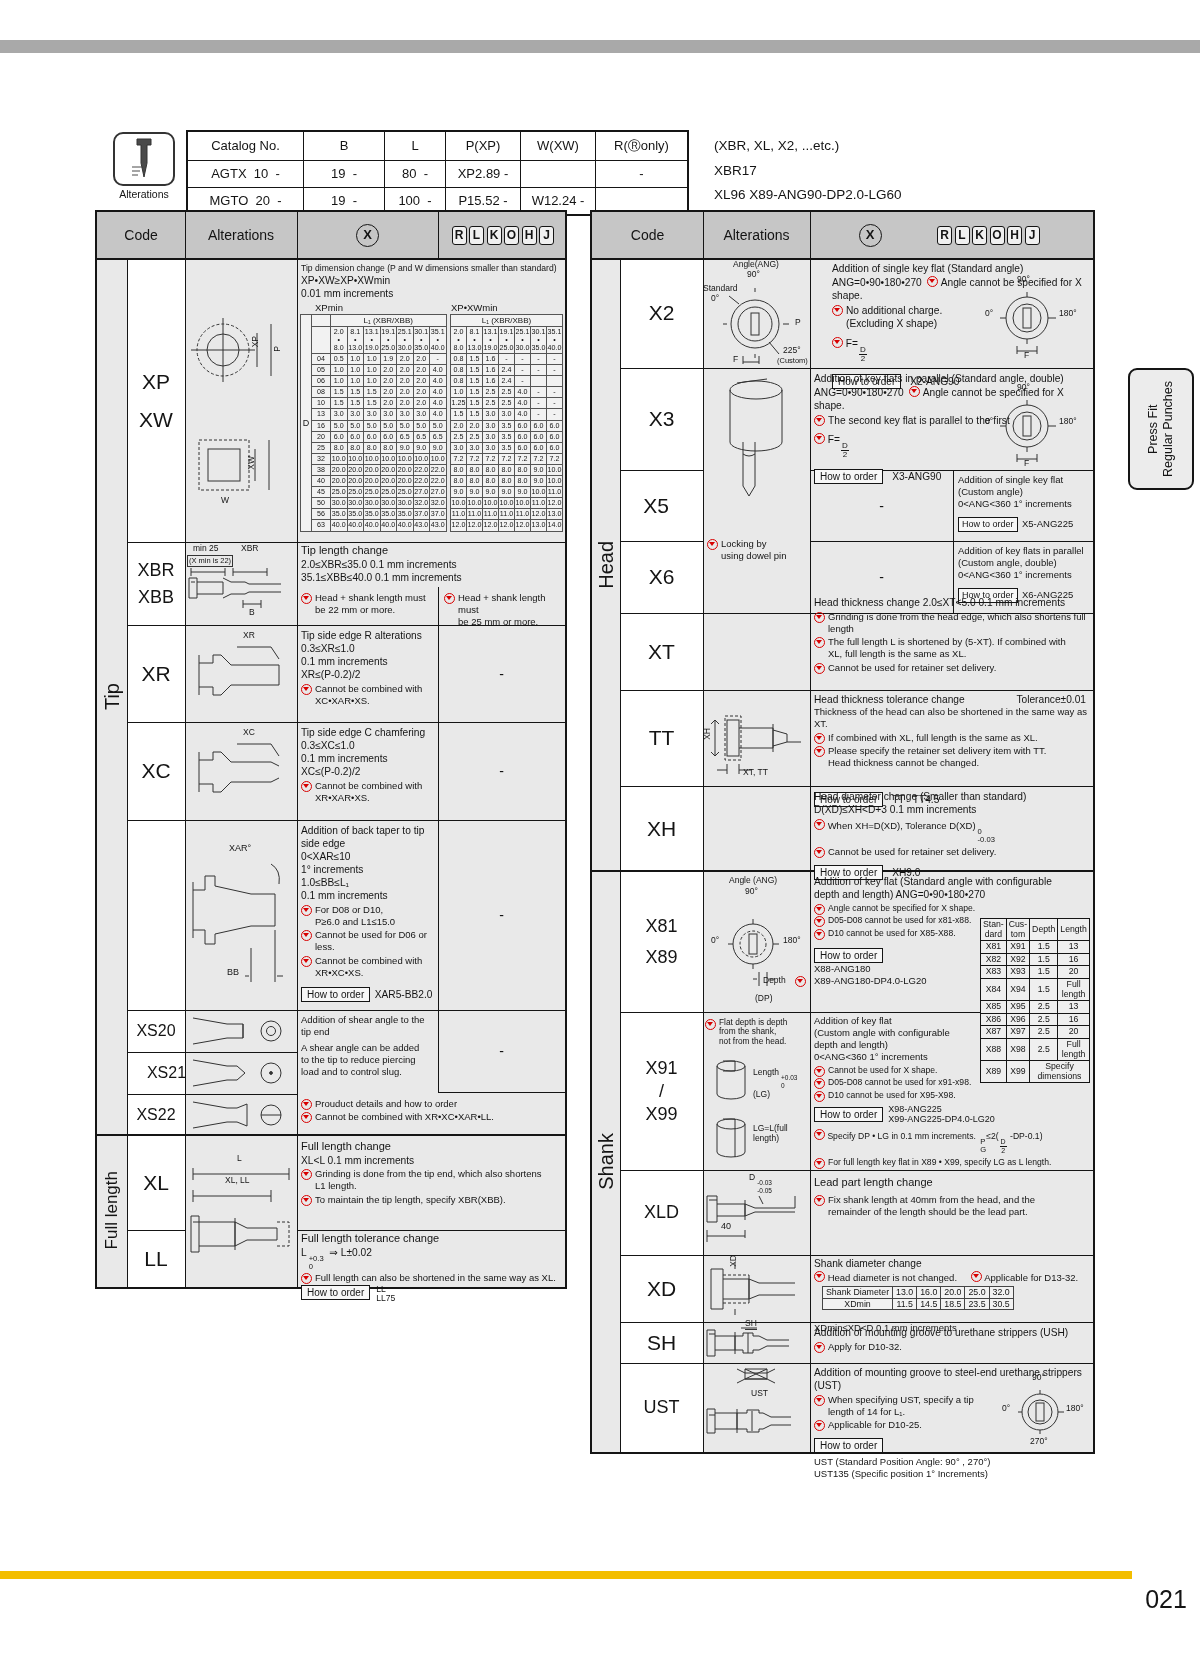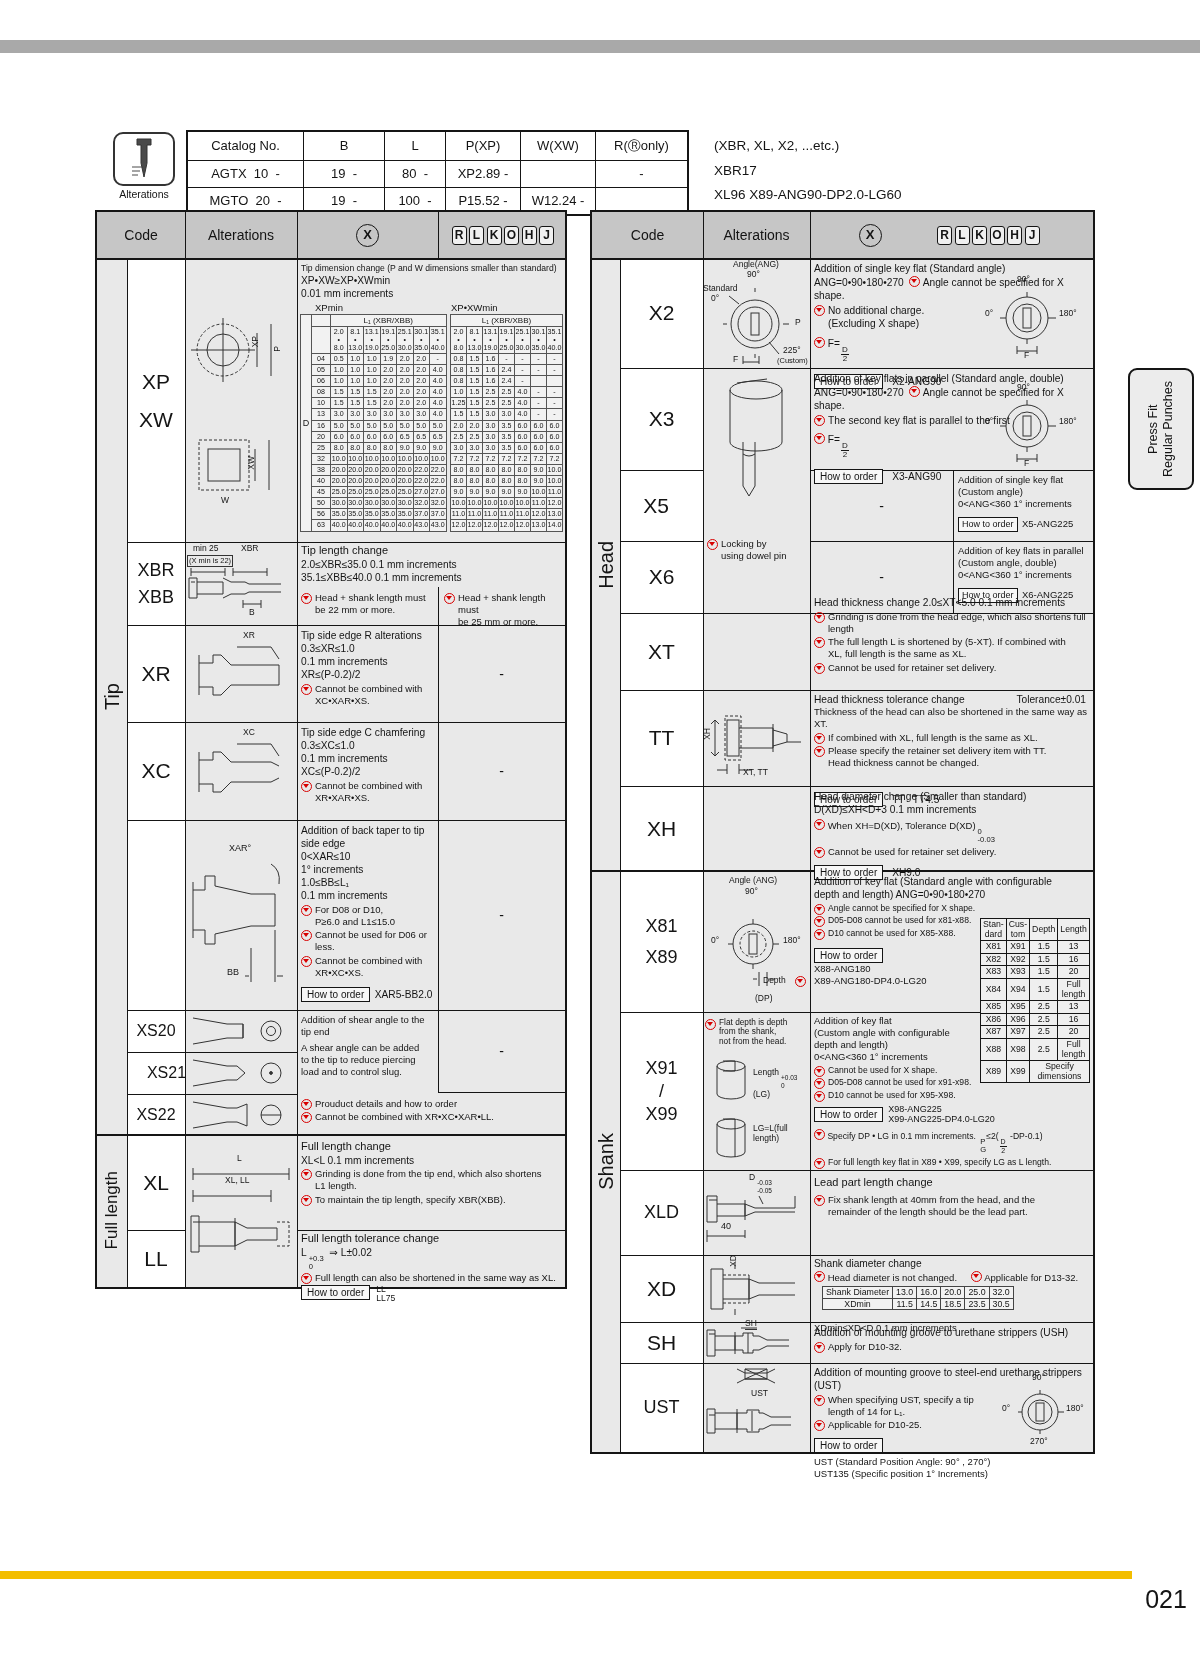--- a/index.html
+++ b/index.html
@@ -806,21 +806,21 @@
       </svg>
       <span class="dgl" style="left:30px;top:2px">Angle(ANG)</span>
       <span class="dgl" style="left:44px;top:12px">90°</span>
       <span class="dgl" style="left:0;top:26px">Standard</span>
       <span class="dgl" style="left:8px;top:36px">0°</span>
       <span class="dgl" style="left:80px;top:88px">225°</span>
       <span class="dgl" style="left:74px;top:98px;font-size:7.5px">(Custom)</span>
       <span class="dgl" style="left:30px;top:97px">F</span>
       <span class="dgl" style="left:92px;top:60px">P</span>
     </div>
-    <div class="pos" style="left:222px;top:50px;width:277px">
+    <div class="pos" style="left:240px;top:50px;width:277px">
       <div class="t10">Addition of single key flat (Standard angle)</div>
       <div class="t10"><span>ANG=0•90•180•270</span>&nbsp; <span class="wicon"></span> <span>Angle cannot be specified for X shape.</span></div>
       <div class="wl t10" style="width:160px">
           <span class="wicon"></span>
           <span>No additional charge. (Excluding X shape)</span>
         </div>
       <div class="t10" style="margin-top:6px"><span class="wicon"></span> <span>F=</span><span class="fr">
             <span class="n">D</span>
             <span>2</span>
           </span></div>

